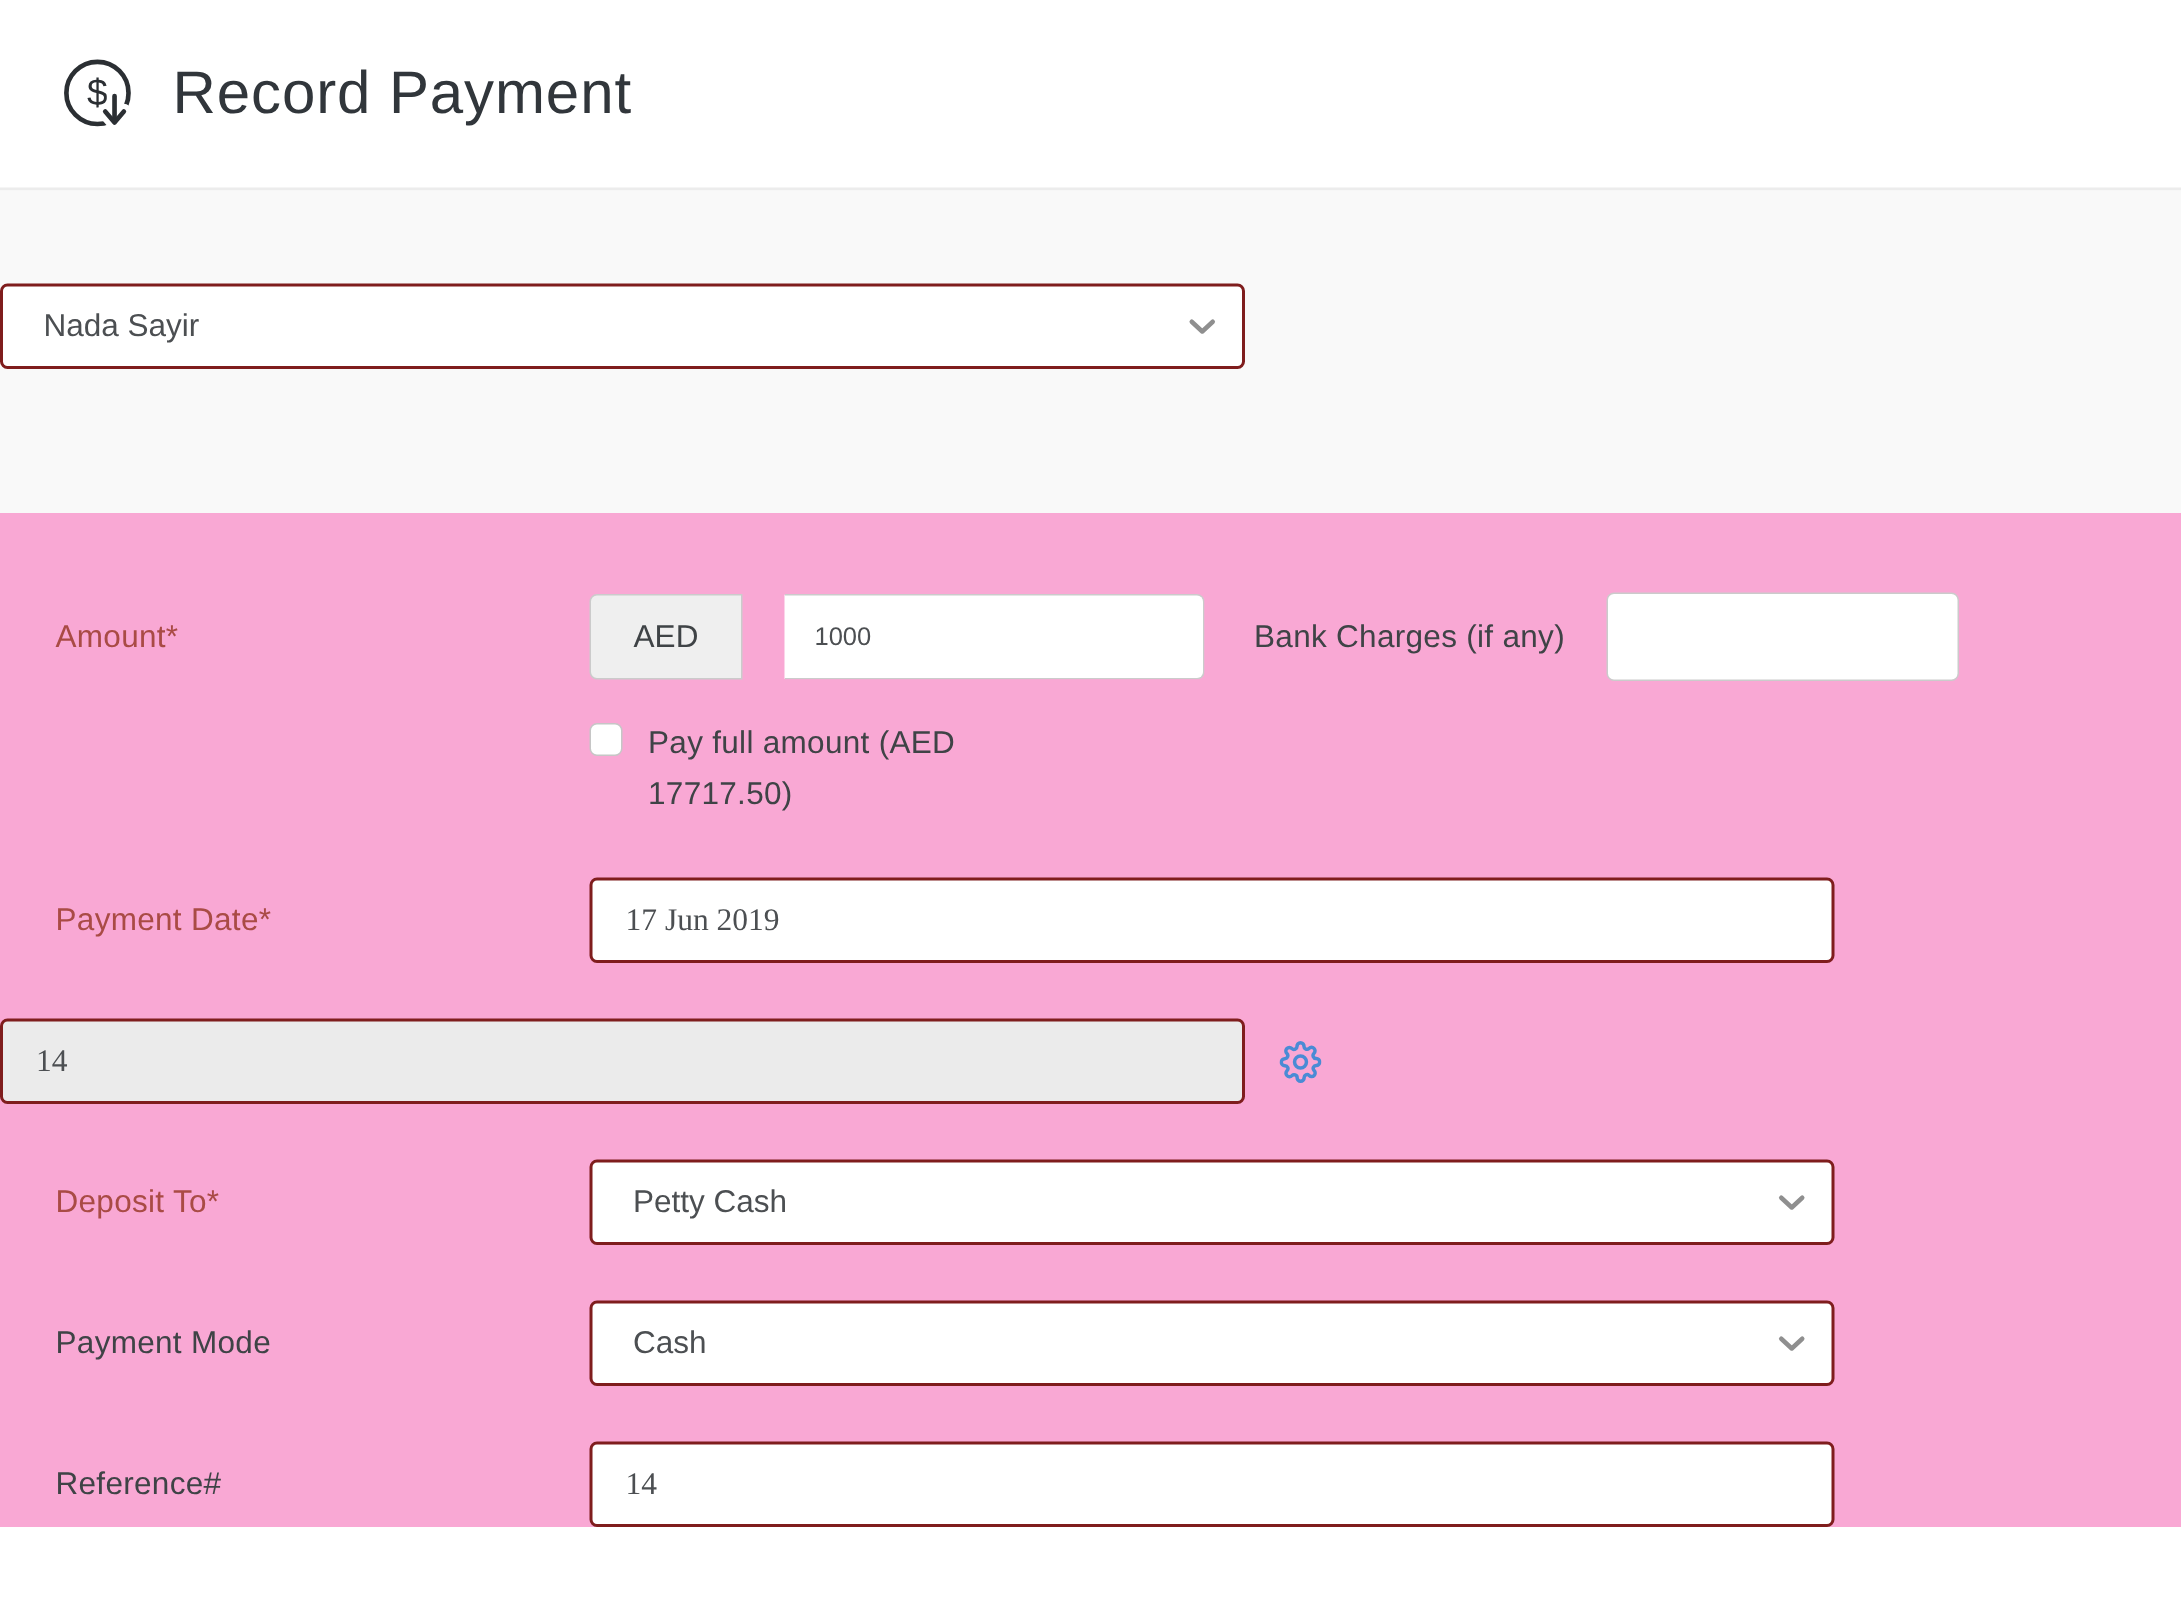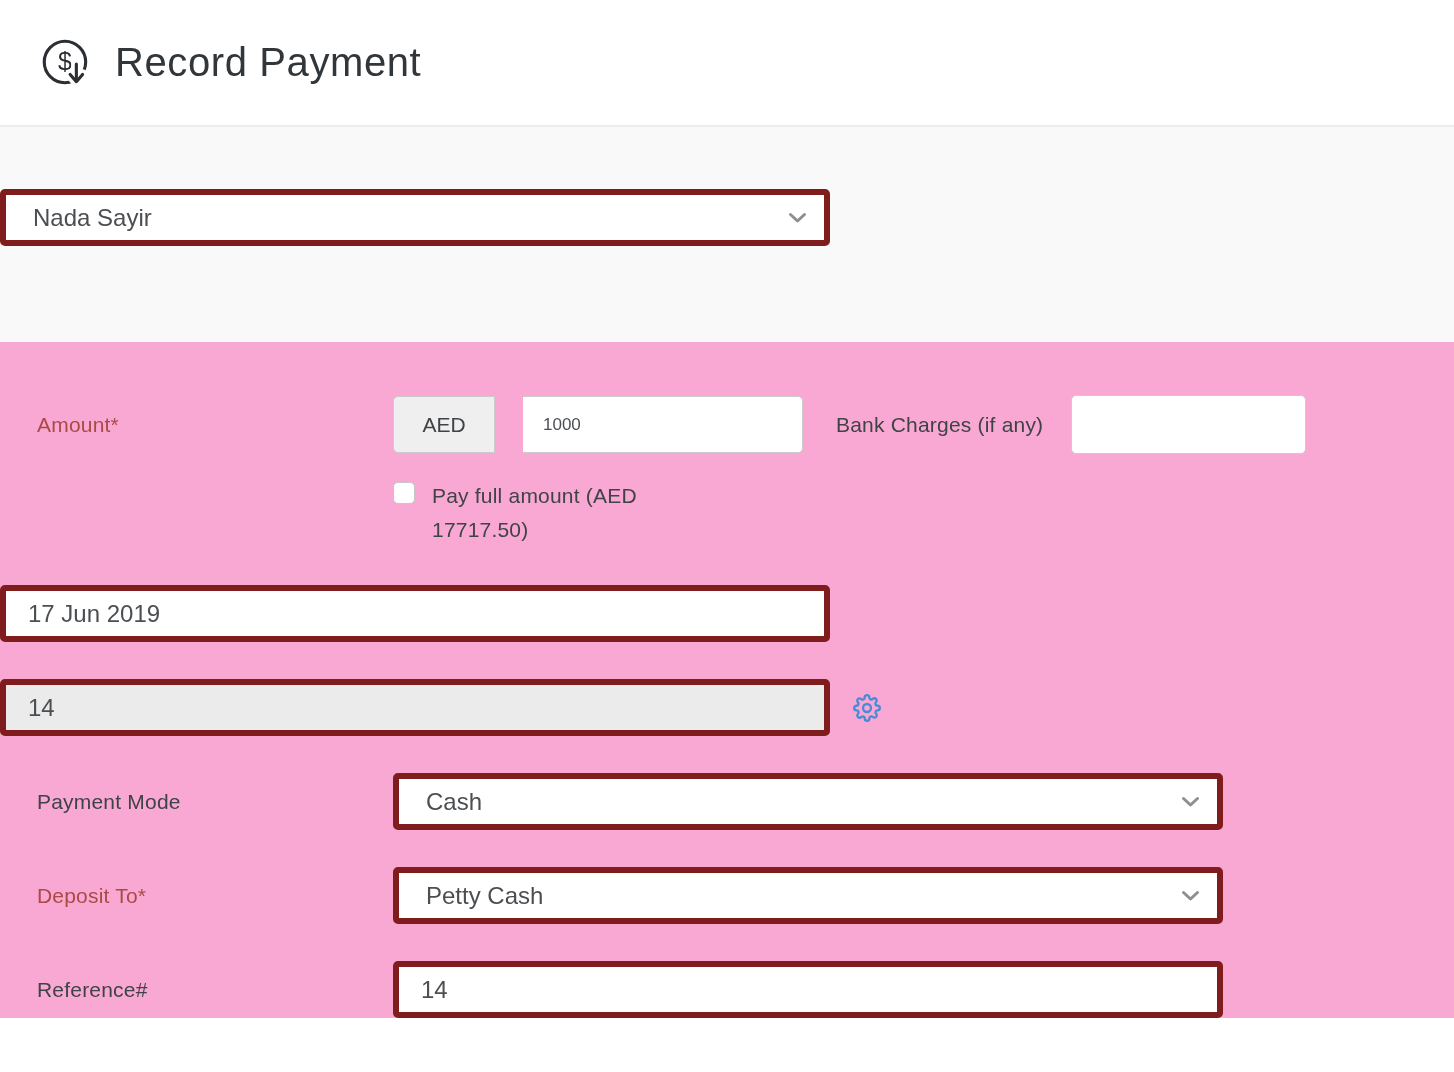--- a/index.html
+++ b/index.html
@@ -12,24 +12,24 @@
   .page-title{margin:0 0 0 20px;font-size:40px;font-weight:400;letter-spacing:0.6px;color:#31363b;}
 
   
   .customer-band{background:#f9f9f9;height:215px;padding-top:62px;box-sizing:border-box;}
 
   
   .form-row{display:flex;align-items:center;}
   .label-col{width:393px;flex-shrink:0;box-sizing:border-box;padding-left:37px;font-size:21px;letter-spacing:0.2px;color:#3f4346;}
   .label-col.required{color:#a94b45;}
 
-  .control{width:830px;height:57px;box-sizing:border-box;border:6px solid #7f1d1d;border-radius:5px;background:#fff;font-size:24px;color:#4c4f52;}
+  .control{width:830px;height:57px;box-sizing:border-box;border:2px solid #7f1d1d;border-radius:5px;background:#fff;font-size:21px;color:#4c4f52;}
   .select-box{position:relative;display:flex;align-items:center;padding:0 48px 0 27px;cursor:pointer;}
   .select-box .chev{position:absolute;right:17px;top:50%;transform:translateY(-50%);line-height:0;}
-  input.control{padding:12px 22px;font-family:Liberation Sans, sans-serif;}
+  input.control{padding:12px 22px;font-family:Liberation Serif, serif;}
   .control.disabled{background:#ebebeb;color:#4c4f52;}
 
   
   .form-main{padding-top:53px;background:#f9a8d4;}
   .row-gap{margin-top:37px;}
 
   
   .input-group{display:flex;height:57px;gap:28px;}
   .currency-box{width:102px;box-sizing:border-box;background:#efefef;border:1px solid #cbcbcb;border-radius:5px 0 0 5px;display:flex;align-items:center;justify-content:center;font-size:21px;color:#3f4346;}
   .amount-input{width:280px;height:57px;box-sizing:border-box;border:1px solid #cbcbcb;border-left:none;border-radius:0 5px 5px 0;padding:0 20px;font-size:17px;color:#4c4f52;font-family:"Liberation Sans", sans-serif;}
@@ -91,51 +91,52 @@
       <span class="bank-label">Bank Charges (if any)</span>
       <input class="bank-input" type="text" value="" style="">
     </div>
 
     <div class="checkbox-row">
       <span class="checkbox"></span>
       <span class="checkbox-label">Pay full amount (AED 17717.50)</span>
     </div>
 
     <div class="form-row row-gap" style="margin-top:38px;">
+      <div class="label-col required">Payment Date*</div>
       <input class="control" type="text" value="17 Jun 2019" style="">
     </div>
 
     <div class="form-row row-gap">
       <input class="control disabled" type="text" disabled="" value="14" style="">
       <button class="gear-btn">
         <span>
           <svg viewBox="0 0 24 24" width="28" height="28" fill="none" stroke="#4a8bd5" stroke-width="2" stroke-linecap="round" stroke-linejoin="round">
             <circle cx="12" cy="12" r="3.4"></circle>
             <path d="M19.4 15a1.65 1.65 0 0 0 .33 1.82l.06.06a2 2 0 0 1 0 2.83 2 2 0 0 1-2.83 0l-.06-.06a1.65 1.65 0 0 0-1.82-.33 1.65 1.65 0 0 0-1 1.51V21a2 2 0 0 1-2 2 2 2 0 0 1-2-2v-.09A1.65 1.65 0 0 0 9 19.4a1.65 1.65 0 0 0-1.82.33l-.06.06a2 2 0 0 1-2.83 0 2 2 0 0 1 0-2.83l.06-.06a1.65 1.65 0 0 0 .33-1.82 1.65 1.65 0 0 0-1.51-1H3a2 2 0 0 1-2-2 2 2 0 0 1 2-2h.09A1.65 1.65 0 0 0 4.6 9a1.65 1.65 0 0 0-.33-1.82l-.06-.06a2 2 0 0 1 0-2.83 2 2 0 0 1 2.83 0l.06.06a1.65 1.65 0 0 0 1.82.33H9a1.65 1.65 0 0 0 1-1.51V3a2 2 0 0 1 2-2 2 2 0 0 1 2 2v.09a1.65 1.65 0 0 0 1 1.51 1.65 1.65 0 0 0 1.82-.33l.06-.06a2 2 0 0 1 2.83 0 2 2 0 0 1 0 2.83l-.06.06a1.65 1.65 0 0 0-.33 1.82V9a1.65 1.65 0 0 0 1.51 1H21a2 2 0 0 1 2 2 2 2 0 0 1-2 2h-.09a1.65 1.65 0 0 0-1.51 1z"></path>
           </svg>
         </span>
       </button>
     </div>
 
     <div class="form-row row-gap">
-      <div class="label-col">Payment Mode</div>
+      <div class="label-col required">Deposit To*</div>
       <div class="control select-box">
-        <span>Cash</span>
+        <span>Petty Cash</span>
         <span class="chev">
           <svg width="19" height="12" viewBox="0 0 19 12">
               <path d="M2.5 2.5 L9.5 9 L16.5 2.5" fill="none" stroke="#8f8f8f" stroke-width="3" stroke-linecap="round" stroke-linejoin="round"></path>
             </svg>
         </span>
       </div>
     </div>
 
     <div class="form-row row-gap">
-      <div class="label-col required">Deposit To*</div>
+      <div class="label-col">Payment Mode</div>
       <div class="control select-box">
-        <span>Petty Cash</span>
+        <span>Cash</span>
         <span class="chev">
           <svg width="19" height="12" viewBox="0 0 19 12">
               <path d="M2.5 2.5 L9.5 9 L16.5 2.5" fill="none" stroke="#8f8f8f" stroke-width="3" stroke-linecap="round" stroke-linejoin="round"></path>
             </svg>
         </span>
       </div>
     </div>
 
     <div class="form-row row-gap">
       <div class="label-col">Reference#</div>

